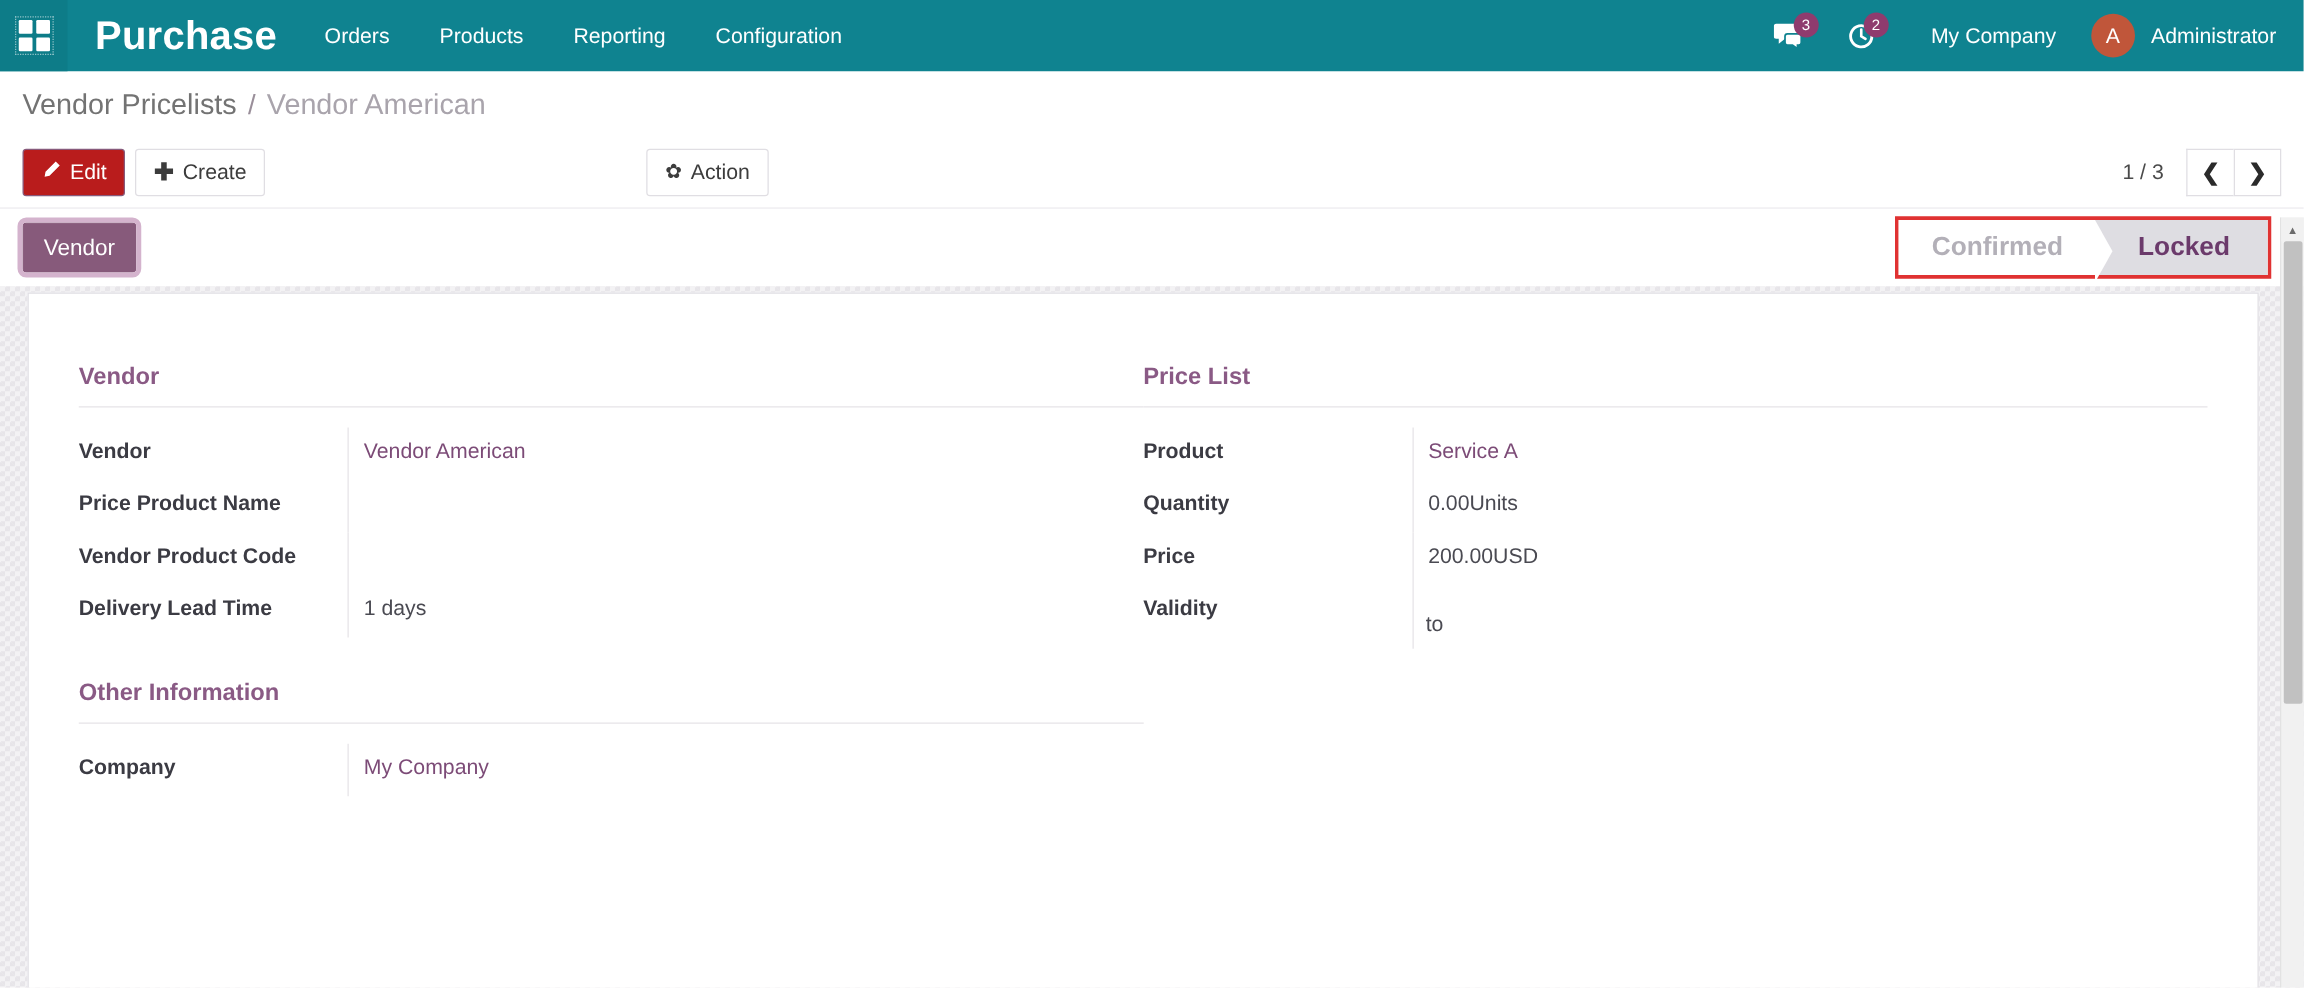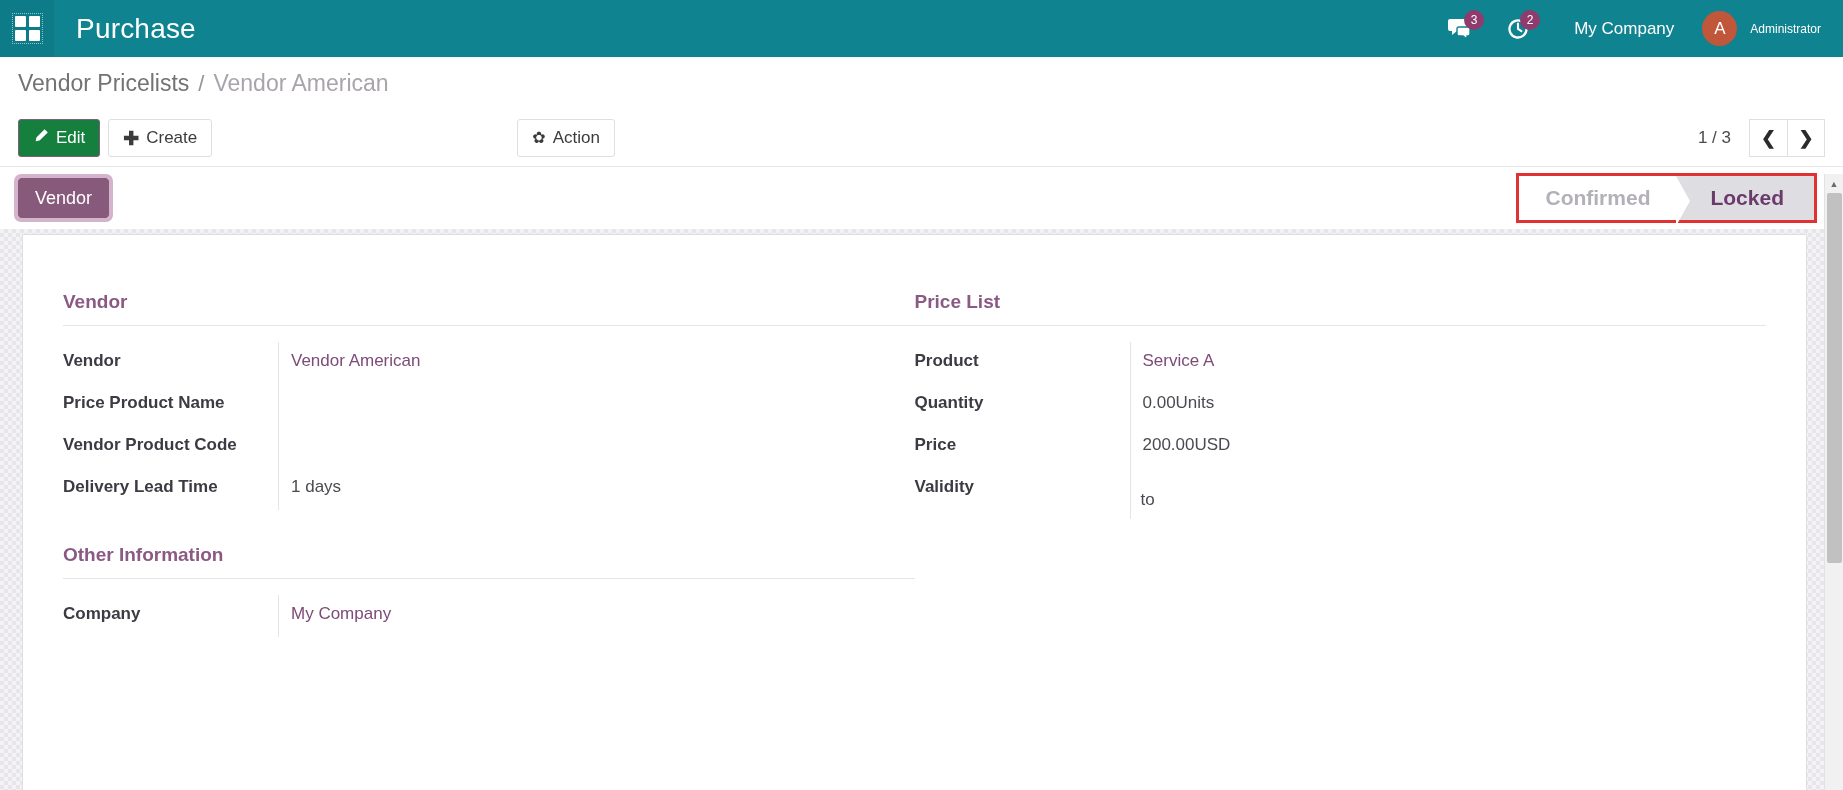--- a/index.html
+++ b/index.html
@@ -32,22 +32,22 @@
     display: grid;
     grid-template-columns: 11px 11px;
     grid-template-rows: 11px 11px;
     gap: 3px;
     outline: 1px dotted rgba(255,255,255,.55);
     outline-offset: 2px;
   }
   .apps-grid i { background: #ffffff; border-radius: 1px; display: block; }
 
   .brand {
-    font-size: 28px;
-    font-weight: 400;
+    font-size: 32px;
+    font-weight: 700;
     padding: 0 18px 0 22px;
     letter-spacing: .2px;
     white-space: nowrap;
     cursor: pointer;
   }
   .menu-items { display: flex; align-items: center; height: 57px; }
   .menu-item {
     font-size: 17px;
     padding: 0 20px;
     height: 57px;
@@ -98,21 +98,21 @@
   }
   .avatar {
     width: 35px; height: 35px;
     border-radius: 50%;
     background: #c0563a;
     color: #fff;
     font-size: 17px;
     display: flex; align-items: center; justify-content: center;
     margin-right: 13px;
   }
-  .user-name { font-size: 12px; white-space: nowrap; }
+  .user-name { font-size: 17px; white-space: nowrap; }
 
   
   .breadcrumb-bar {
     height: 53px;
     display: flex;
     align-items: center;
     padding: 0 18px;
     background: #ffffff;
   }
   .bc-root {
@@ -141,21 +141,21 @@
     gap: 7px;
     font-size: 17px;
     padding: 0 14px;
     border-radius: 3px;
     cursor: pointer;
     white-space: nowrap;
     border: 1px solid transparent;
     background: #ffffff;
   }
   .btn-edit {
-    background: #15803d;
+    background: #b91c1c;
     color: #ffffff;
     border-color: #875a7b;
   }
   .btn-create {
     background: #ffffff;
     color: #3c3c3c;
     border-color: #e0dee3;
     margin-left: 8px;
   }
   .btn-action {
@@ -375,20 +375,26 @@
     <span class="apps-grid">
       <i></i>
         <i></i>
         <i></i>
         <i></i>
     </span>
   </div>
 
   <div class="brand">Purchase</div>
 
+  <div class="menu-items">
+    <div class="menu-item">Orders</div>
+    <div class="menu-item">Products</div>
+    <div class="menu-item">Reporting</div>
+    <div class="menu-item">Configuration</div>
+  </div>
 
   <div class="nav-right">
     <div class="nav-ico">
       <span>
         <svg width="26" height="22" viewBox="0 0 26 22" aria-hidden="true">
           <path d="M2 1h16a2 2 0 0 1 2 2v8a2 2 0 0 1-2 2H9l-5 4v-4H2a2 2 0 0 1-2-2V3a2 2 0 0 1 2-2z" fill="#ffffff"></path>
           <path d="M11 9h9a2 2 0 0 1 2 2v5a2 2 0 0 1-2 2h-1v3l-4-3h-4a2 2 0 0 1-2-2v-5a2 2 0 0 1 2-2z" fill="#ffffff" stroke="#0f8390" stroke-width="1.4"></path>
         </svg>
       </span>
       <span class="badge">3</span>

